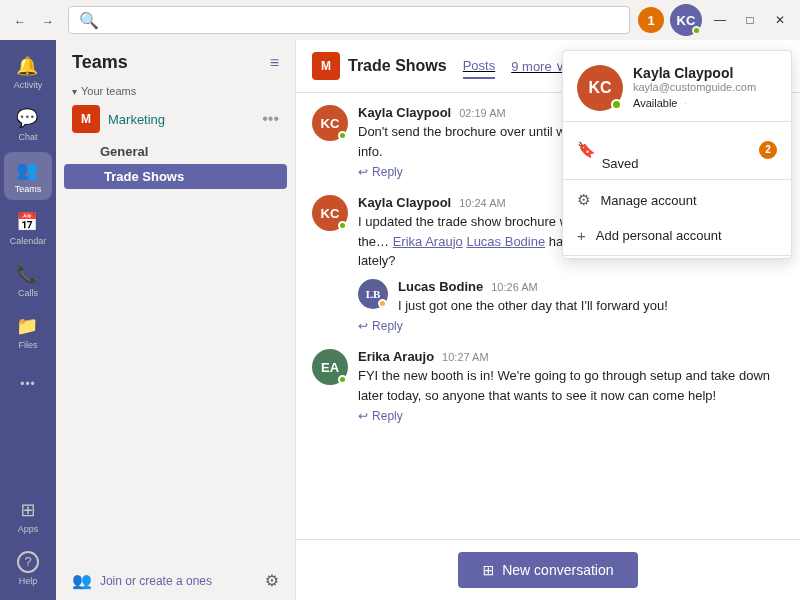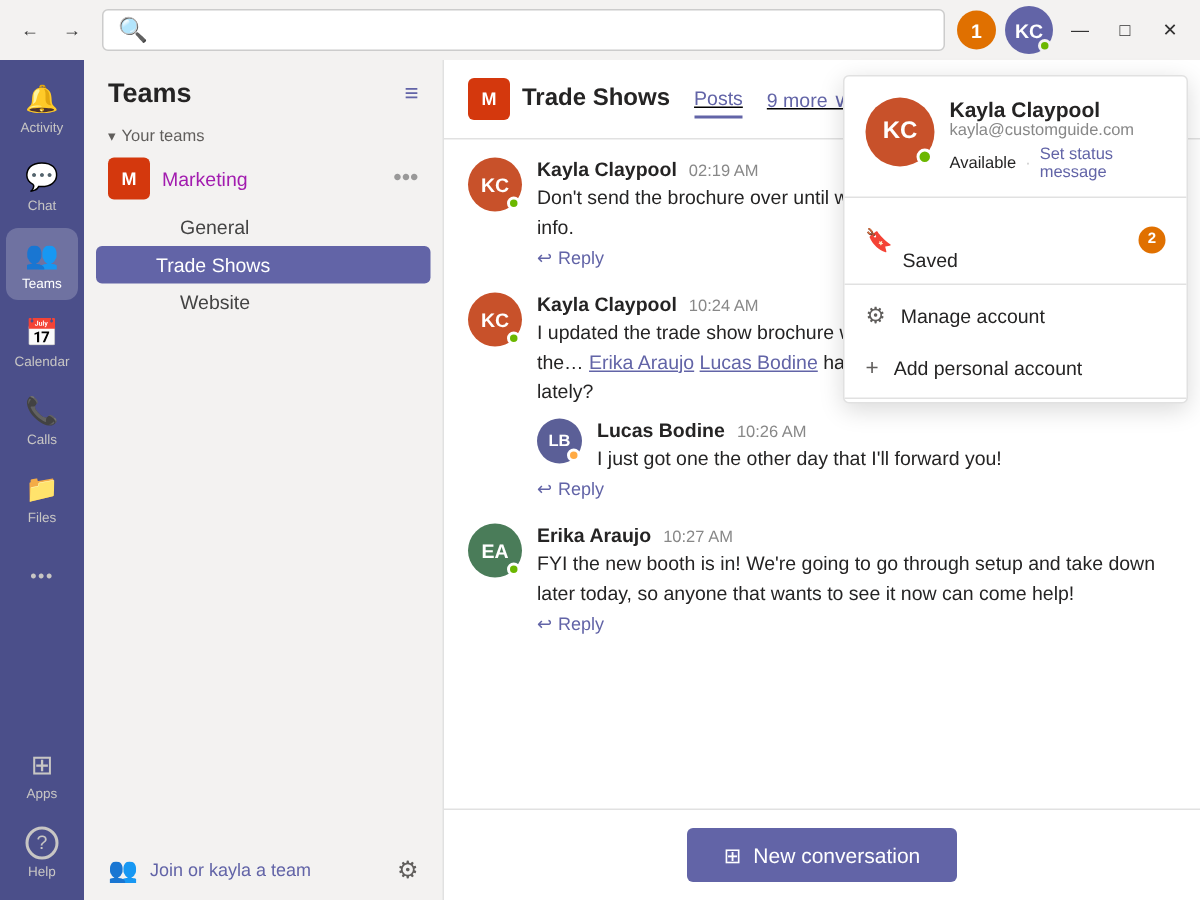--- a/index.html
+++ b/index.html
@@ -41,24 +41,24 @@
     .sidebar {
       width: 240px; background: #f3f2f1; border-right: 1px solid #e1e1e1; display: flex; flex-direction: column; flex-shrink: 0;
     }
     .sidebar-header { padding: 12px 16px 8px; display: flex; align-items: center; justify-content: space-between; }
     .sidebar-title { font-size: 18px; font-weight: 700; color: #252424; }
     .sidebar-filter { cursor: pointer; color: #6264a7; font-size: 16px; }
     .sidebar-section-label { font-size: 11px; color: #605e5c; padding: 4px 16px; display: flex; align-items: center; gap: 4px; }
     .sidebar-section-label .chevron { font-size: 10px; }
     .team-item { padding: 4px 16px; display: flex; align-items: center; gap: 8px; cursor: pointer; }
     .team-avatar { width: 28px; height: 28px; border-radius: 4px; background: #d4380d; color: #fff; font-size: 12px; font-weight: bold; display: flex; align-items: center; justify-content: center; flex-shrink: 0; }
-    .team-name { font-size: 13px; color: #a21caf; flex: 1; }
+    .team-name { font-size: 13px; color: #0f766e; flex: 1; }
     .team-more { font-size: 16px; color: #999; }
     .channel-list { padding: 2px 0; }
-    .channel-item { padding: 5px 16px 5px 64px; cursor: pointer; font-size: 13px; color: #444; display: flex; align-items: center; }
+    .channel-item { padding: 5px 16px 5px 44px; cursor: pointer; font-size: 13px; color: #444; display: flex; align-items: center; font-weight: bold; }
     .channel-item.active { background: #6264a7; color: #fff; border-radius: 4px; margin: 0 8px; padding-left: 40px; }
     .sidebar-footer { padding: 10px 16px; display: flex; align-items: center; gap: 8px; margin-top: auto; }
     .sidebar-footer-link { font-size: 12px; color: #6264a7; cursor: pointer; flex: 1; }
     .sidebar-footer-icon { font-size: 16px; color: #605e5c; cursor: pointer; }
 
     
     .chat-area { flex: 1; display: flex; flex-direction: column; background: #fff; }
     .chat-header { padding: 12px 16px; border-bottom: 1px solid #e1e1e1; display: flex; align-items: center; gap: 8px; }
     .chat-header-avatar { width: 28px; height: 28px; border-radius: 4px; background: #d4380d; color: #fff; font-size: 12px; font-weight: bold; display: flex; align-items: center; justify-content: center; }
     .chat-header-title { font-size: 16px; font-weight: 600; color: #252424; }
@@ -187,25 +187,24 @@
       <span>Your teams</span>
     </div>
     <div class="team-item">
       <div class="team-avatar">M</div>
       <span class="team-name">Marketing</span>
       <span class="team-more">•••</span>
     </div>
     <div class="channel-list">
       <div class="channel-item">General</div>
       <div class="channel-item active">Trade Shows</div>
-      <div class="channel-item">Website</div>
     </div>
     <div class="sidebar-footer">
       <span style="font-size:16px; color:#605e5c;">👥</span>
-      <span class="sidebar-footer-link">Join or kayla a team</span>
+      <span class="sidebar-footer-link">Join or create a ones</span>
       <span class="sidebar-footer-icon">⚙</span>
     </div>
   </div>
 
   <div class="chat-area">
     <div class="chat-header">
       <div class="chat-header-avatar">M</div>
       <span class="chat-header-title">Trade Shows</span>
       <div class="chat-header-tabs">
         <span class="chat-tab">Posts</span>
@@ -247,21 +246,21 @@
             <span class="msg-time">10:24 AM</span>
           </div>
           <div class="msg-text">
             I updated the trade show brochure w… would be a great time to update the…
             <span class="msg-link">Erika Araujo</span>
             <span class="msg-link"> Lucas Bodine</span>
             have any really good ones come in lately?
           </div>
 
           <div class="message" style="margin-top:8px;">
-            <div class="msg-avatar lucas" style="width:30px; height:30px; font-size:11px;">
+            <div class="msg-avatar lucas" style="width:30px; height:30px; font-size:11px;font-family:Liberation Serif, serif;">
               LB
               <div class="avatar-status-dot busy"></div>
             </div>
             <div class="msg-content">
               <div class="msg-header">
                 <span class="msg-name">Lucas Bodine</span>
                 <span class="msg-time">10:26 AM</span>
               </div>
               <div class="msg-text">I just got one the other day that I'll forward you!</div>
             </div>
@@ -306,21 +305,20 @@
       <div class="profile-avatar">
         KC
         <div class="profile-avatar-dot"></div>
       </div>
       <div class="profile-info">
         <div class="profile-name">Kayla Claypool</div>
         <div class="profile-email">kayla@customguide.com</div>
         <div class="profile-status">
           <span class="status-pill">Available</span>
           <span class="status-separator">·</span>
-          <span class="set-status-link">Set status message</span>
         </div>
       </div>
     </div>
     <div class="dropdown-saved">
       <span class="saved-icon">🔖</span>
       <span class="saved-label">Saved</span>
       <div class="badge-2" style="margin-left:auto;">2</div>
     </div>
     <div class="dropdown-divider"></div>
     <div class="dropdown-item">

